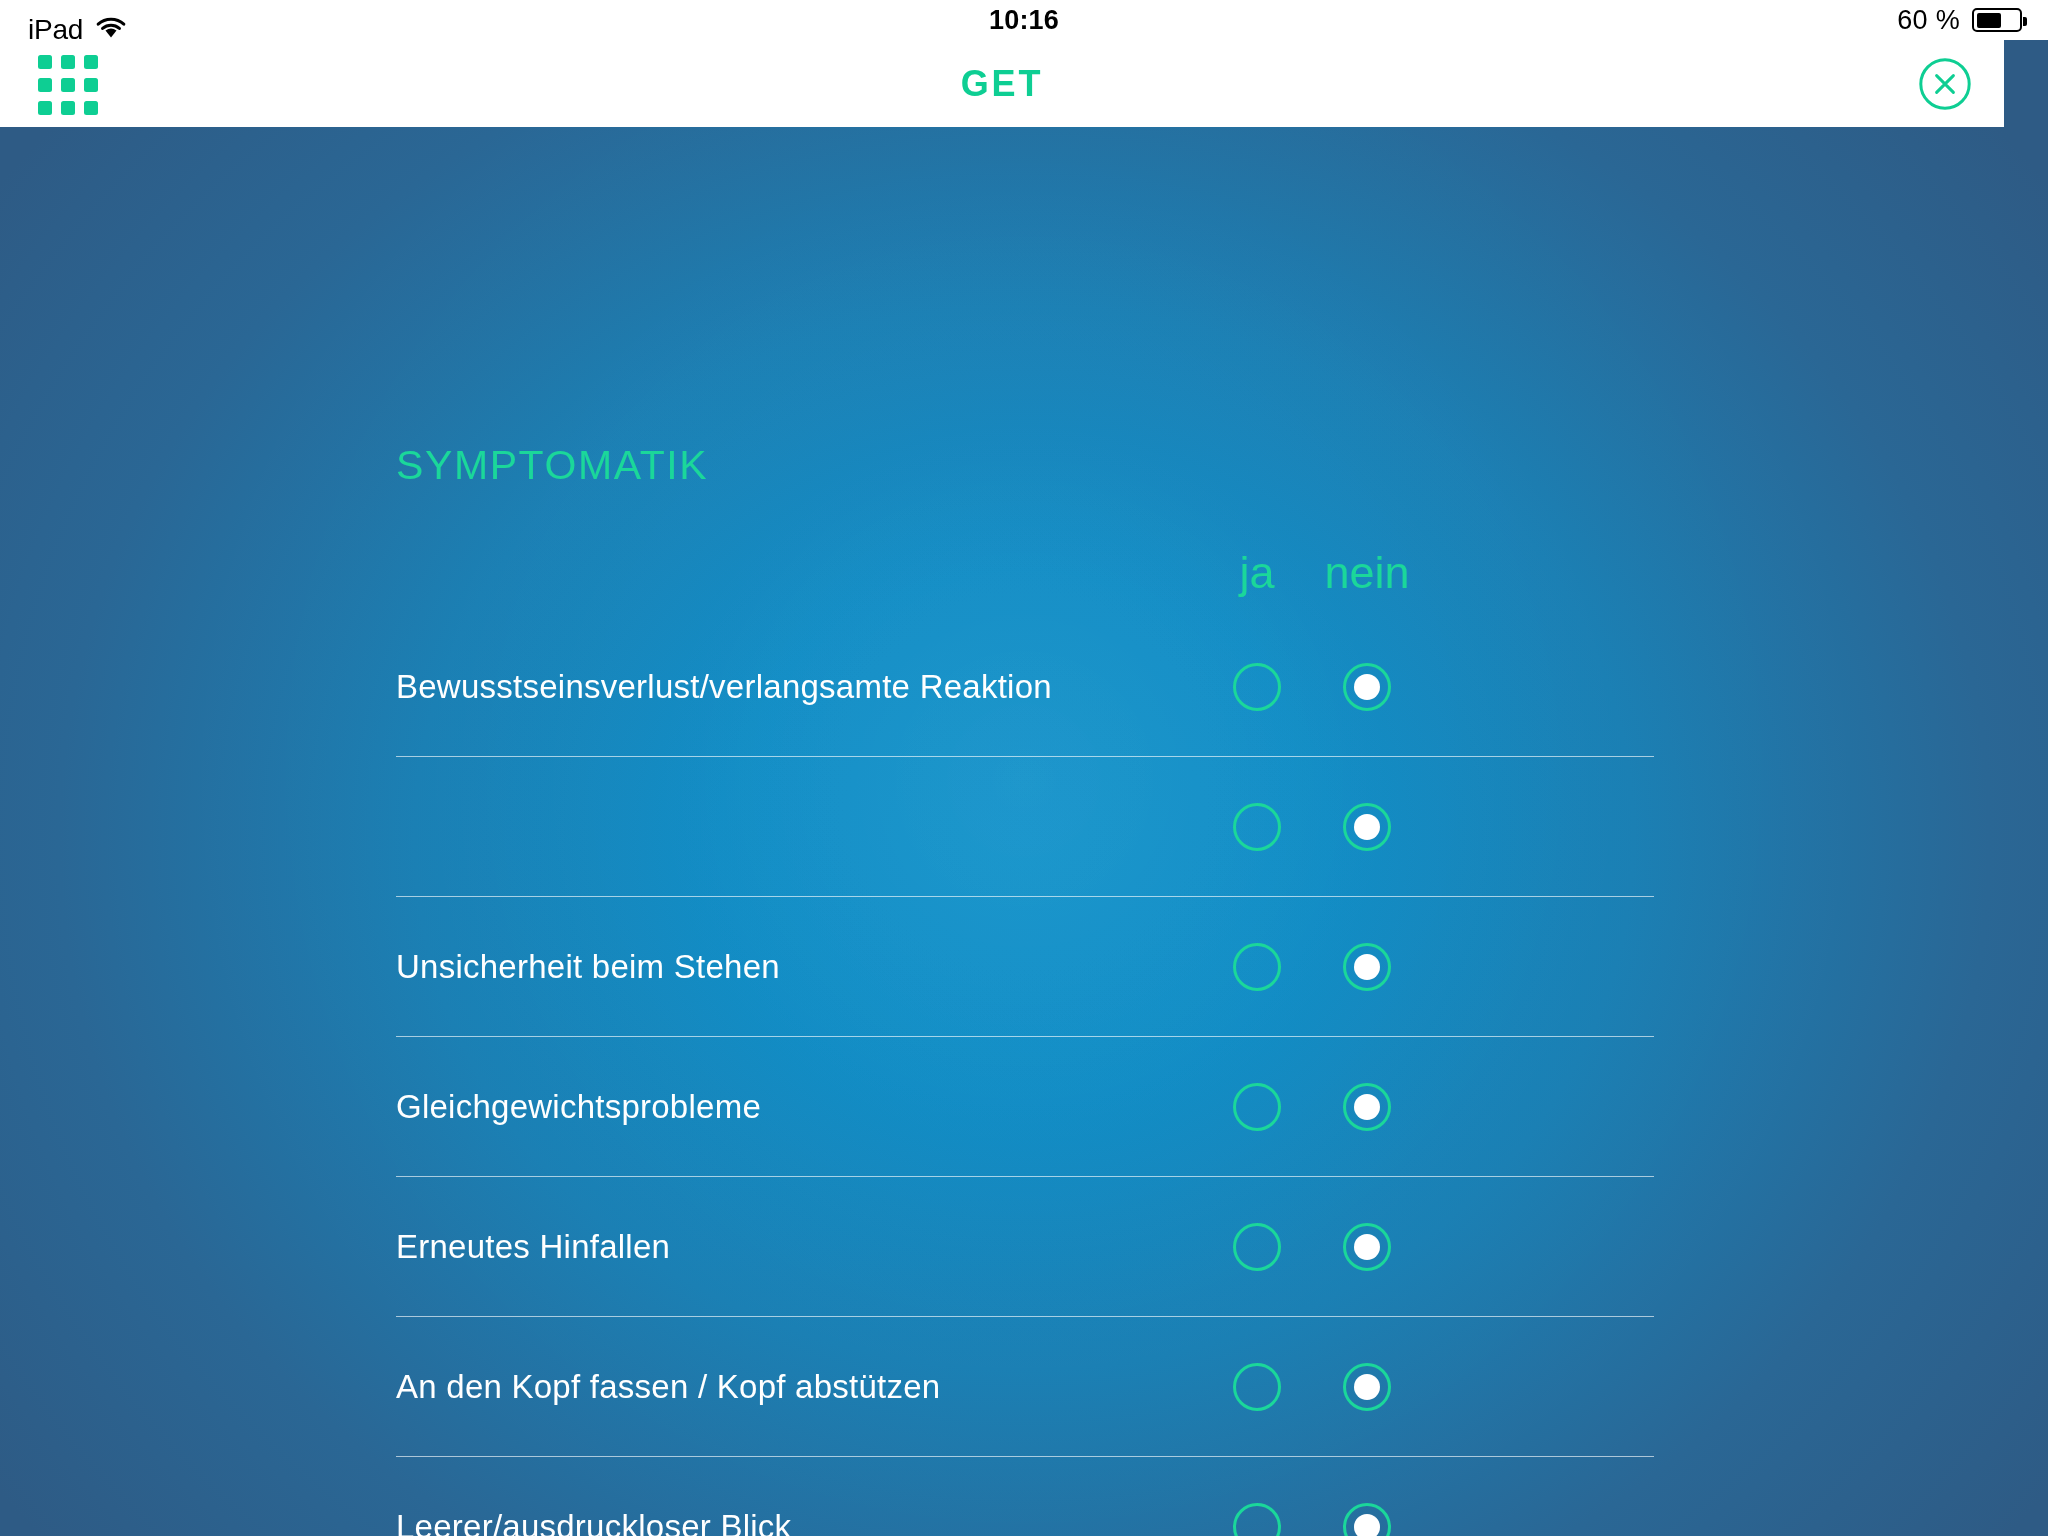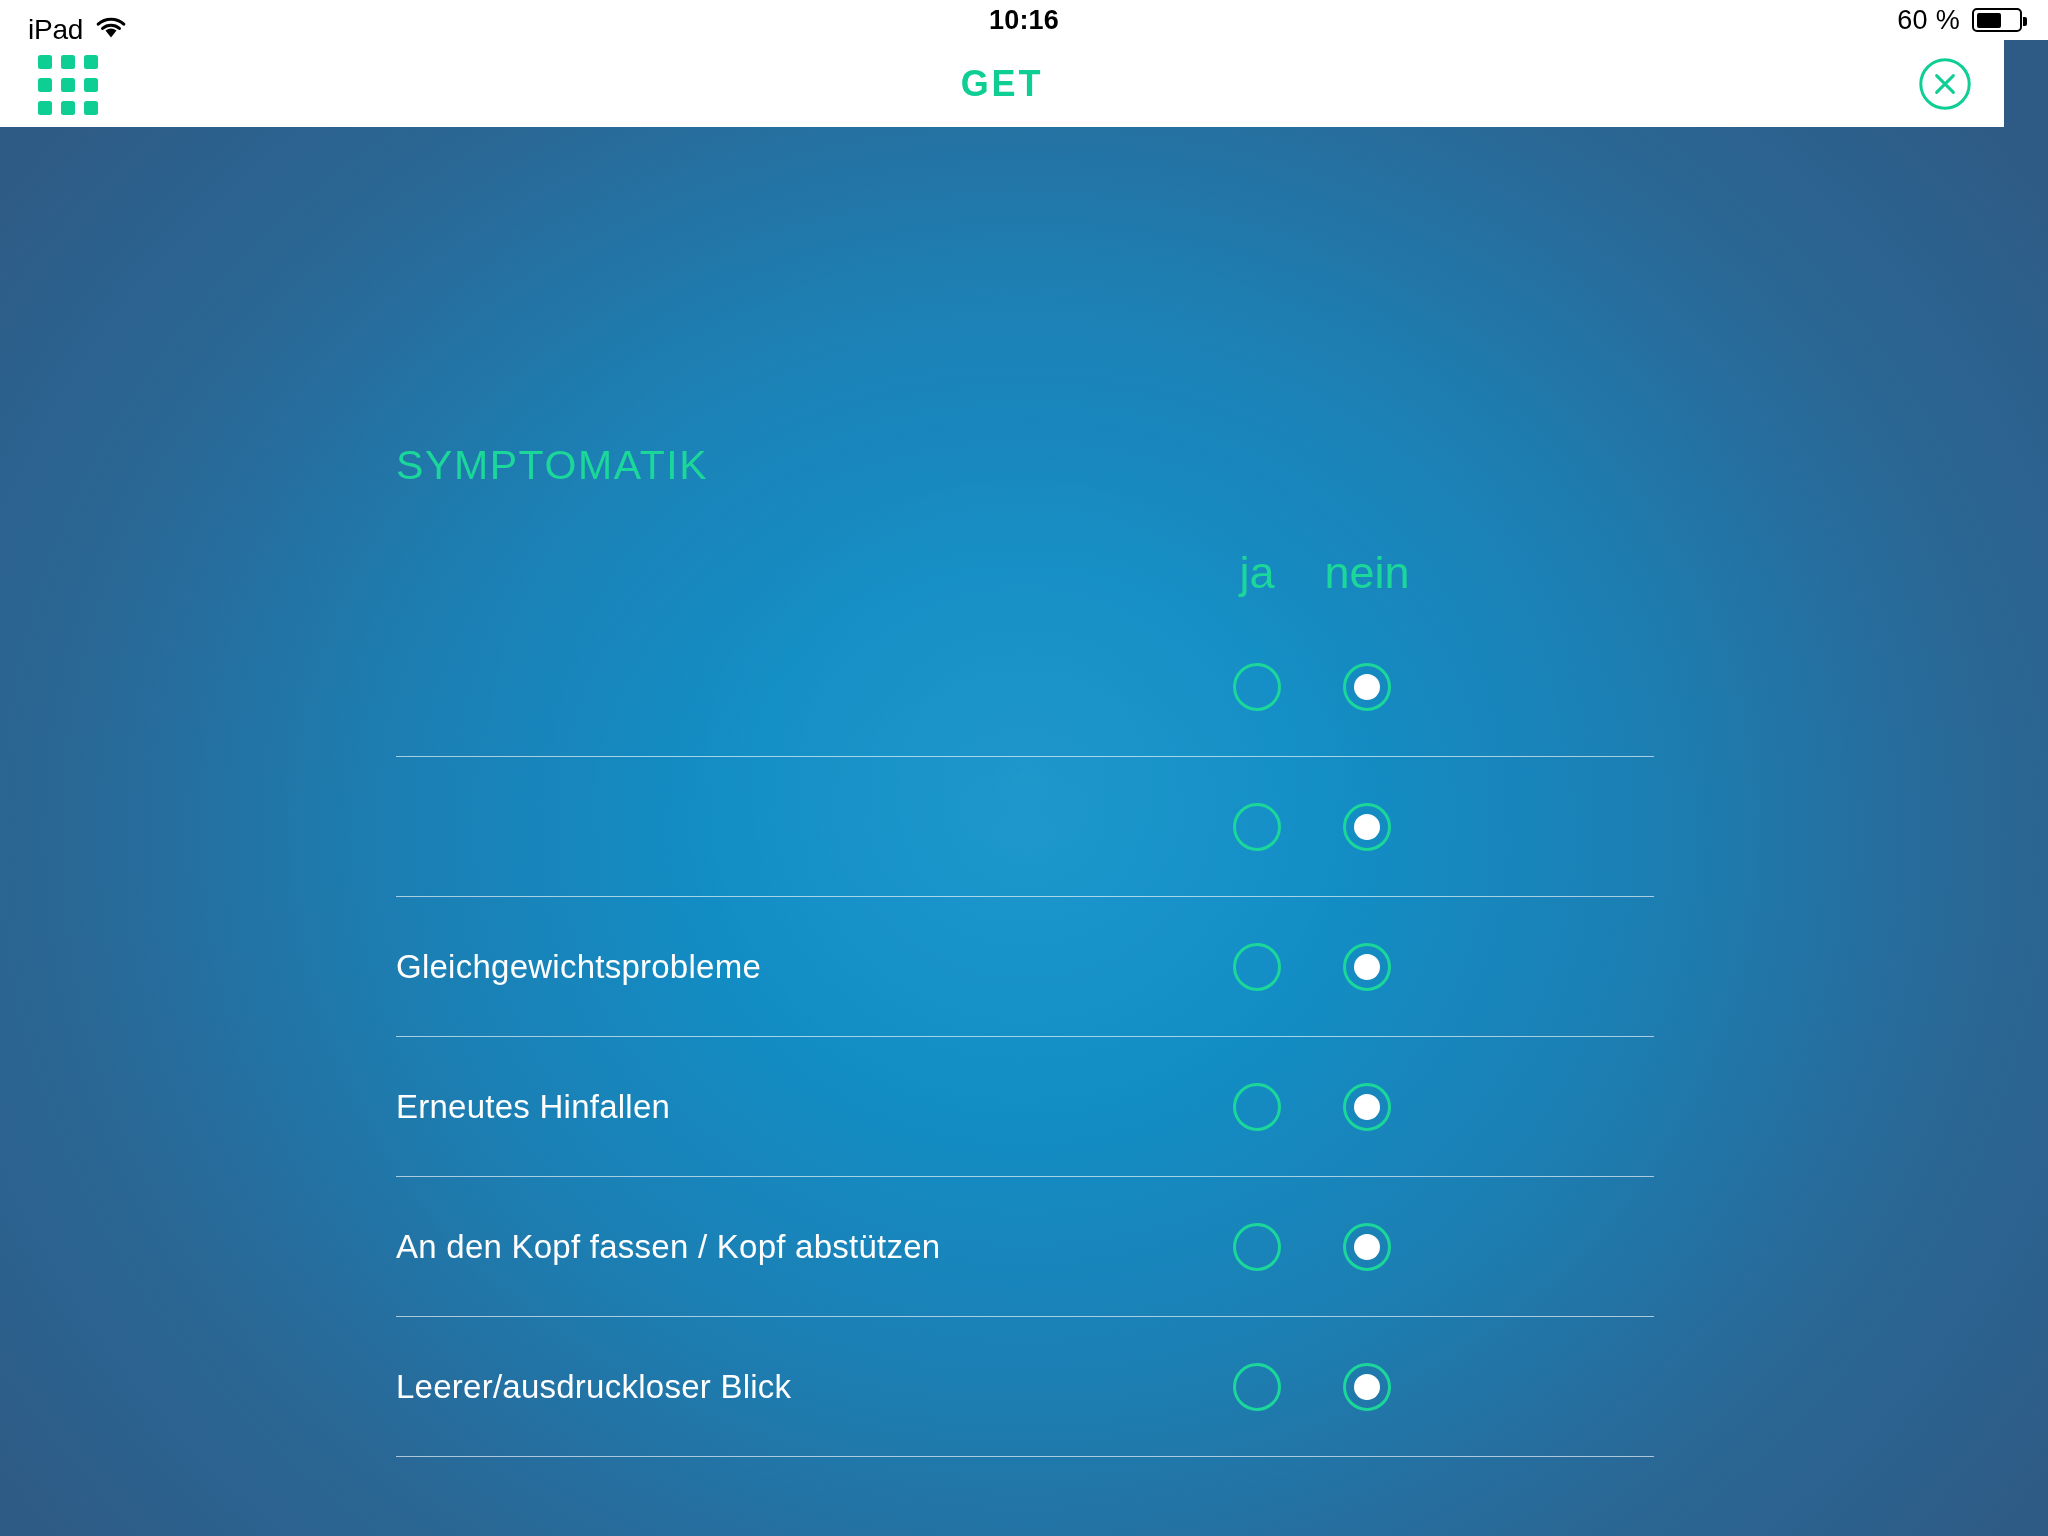--- a/index.html
+++ b/index.html
@@ -303,31 +303,41 @@
 
     <div class="section-title">SYMPTOMATIK</div>
 
     <div class="qtable">
 
       <div class="col-headers">
         <div class="col-head ja">ja</div>
         <div class="col-head nein">nein</div>
       </div>
 
-
-      <div class="qrow">
-        <div class="radio-cell ja">
-            <span class="radio"></span>
-          </div>
-        <div class="radio-cell nein">
-            <span class="radio checked"></span>
-          </div>
-      </div>
-
-      <div class="qrow">
+      <div class="qrow">
+        <div class="qlabel">Bewusstseinsverlust/verlangsamte Reaktion</div>
+        <div class="radio-cell ja">
+            <span class="radio"></span>
+          </div>
+        <div class="radio-cell nein">
+            <span class="radio checked"></span>
+          </div>
+      </div>
+
+      <div class="qrow">
+        <div class="radio-cell ja">
+            <span class="radio"></span>
+          </div>
+        <div class="radio-cell nein">
+            <span class="radio checked"></span>
+          </div>
+      </div>
+
+      <div class="qrow">
+        <div class="qlabel">Unsicherheit beim Stehen</div>
         <div class="radio-cell ja">
             <span class="radio"></span>
           </div>
         <div class="radio-cell nein">
             <span class="radio checked"></span>
           </div>
       </div>
 
       <div class="qrow">
         <div class="qlabel">Gleichgewichtsprobleme</div>

